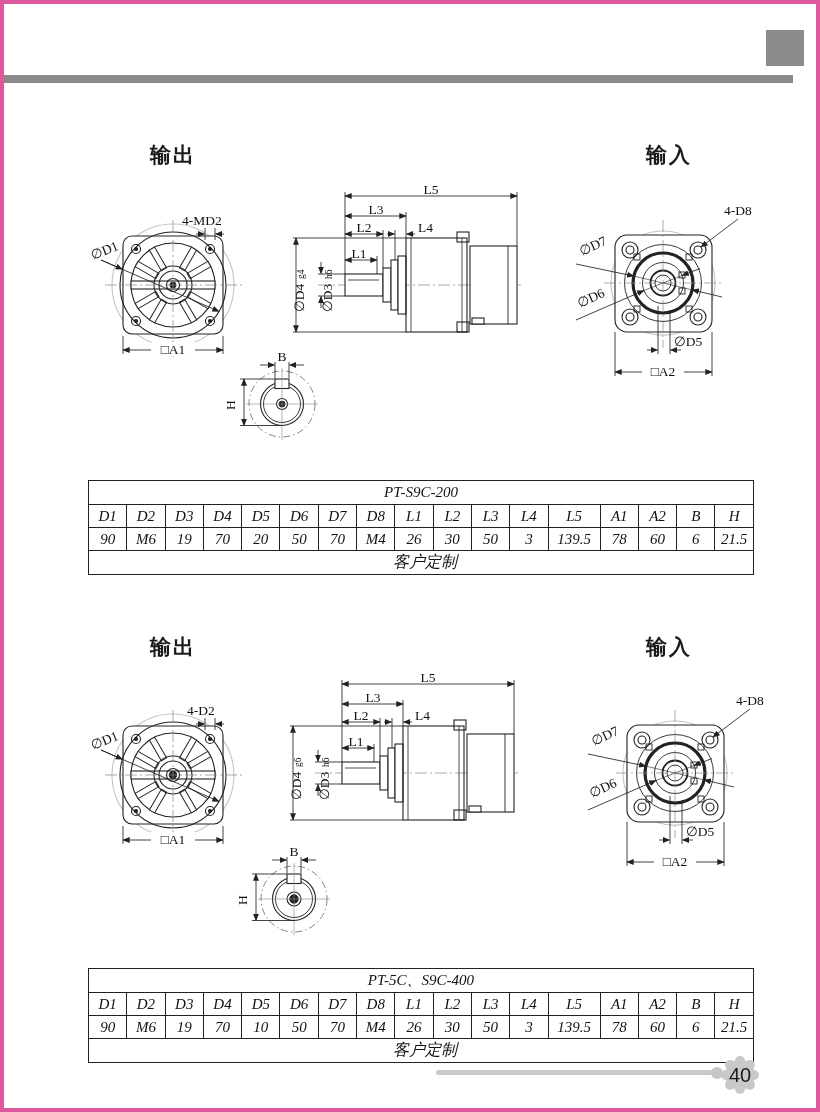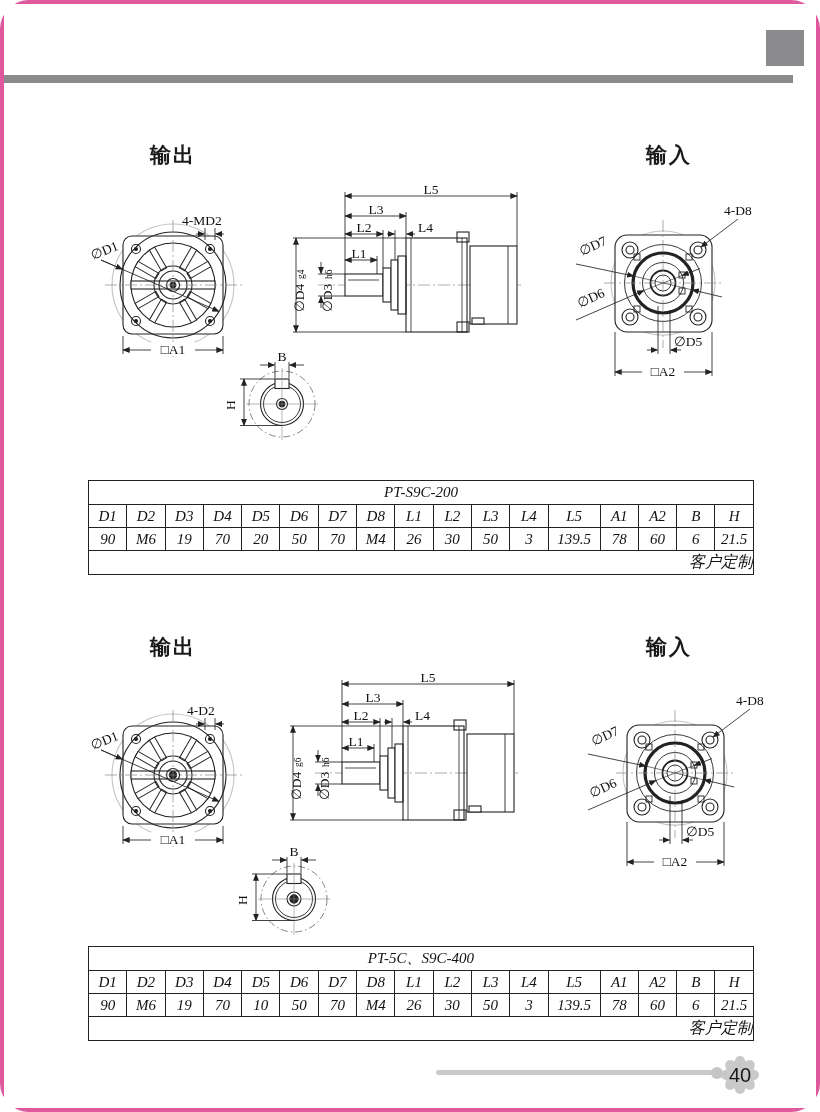--- a/index.html
+++ b/index.html
@@ -1,31 +1,31 @@
 <!DOCTYPE html>
 <html><head>
 <meta charset="utf-8">
 <style>
   html,body{margin:0;padding:0;background:#fff;}
   .page{position:relative;width:820px;height:1112px;background:#fff;overflow:hidden;
-        font-family:"Liberation Serif",serif;color:#111;border-radius:29px;}
+        font-family:"Liberation Serif",serif;color:#111;}
   .frame{position:absolute;inset:0;border:4px solid #df579d;pointer-events:none;z-index:60;}
   .abs{position:absolute;}
   .hdr-square{position:absolute;left:766px;top:30px;width:38px;height:36px;background:#8b8b8d;}
   .hdr-bar{position:absolute;left:4px;top:75px;width:789px;height:8px;background:#8b8b8d;}
   .io-label{position:absolute;font-size:21px;font-weight:bold;letter-spacing:2px;color:#1a1a1a;
             font-family:"Liberation Serif",serif;}
   svg text{font-family:"Liberation Serif",serif;font-size:13.5px;fill:#111;}
   svg .tol{font-size:9.5px;}
   table.spec{position:absolute;left:88px;width:665px;border-collapse:collapse;table-layout:fixed;
              background:#fff;font-size:15px;font-style:italic;}
   table.spec th,table.spec td{border:1px solid #222;text-align:center;padding:0;height:22px;
              font-weight:normal;white-space:nowrap;overflow:hidden;}
   table.spec .ttl{height:23px;font-size:15px;}
-  table.spec .note{text-align:right;padding-left:8px;height:23px;font-size:16px;}
+  table.spec .note{text-align:center;padding-left:8px;height:23px;font-size:16px;}
   .ftr-line{position:absolute;left:436px;top:1070px;width:278px;height:5px;background:#c9c9c9;border-radius:3px;}
   .ftr-dot{position:absolute;left:711px;top:1067px;width:12px;height:12px;border-radius:50%;background:#c5c5c5;}
 </style>
 </head>
 <body>
 
 <div class="page">
   <div class="frame"></div>
   <div class="hdr-square"></div>
   <div class="hdr-bar"></div>
@@ -415,21 +415,21 @@
       <path d="M49 30V14 M63 30V14"></path>
       <line x1="34" y1="17" x2="48.5" y2="17" marker-end="url(#ae)"></line>
       <line x1="78" y1="17" x2="63.5" y2="17" marker-end="url(#ae)"></line>
       <path d="M49 31H14 M56 77.5H14"></path>
       <line x1="18" y1="31" x2="18" y2="77.5" marker-start="url(#ae)" marker-end="url(#ae)"></line>
     </g>
     <text x="56" y="13" text-anchor="middle">B</text>
     <text x="9" y="62" transform="rotate(-90 9 62)">H</text>
   </svg>
 
-  <table class="spec" style="top:946px">
+  <table class="spec" style="top:968px">
     <colgroup>
       <col span="12" style="width:38.3px">
         <col style="width:52px">
         <col span="4" style="width:38.3px">
     </colgroup>
     <thead>
       <tr>
         <th class="ttl" colspan="17">PT-5C、S9C-400</th>
       </tr>
       <tr>

